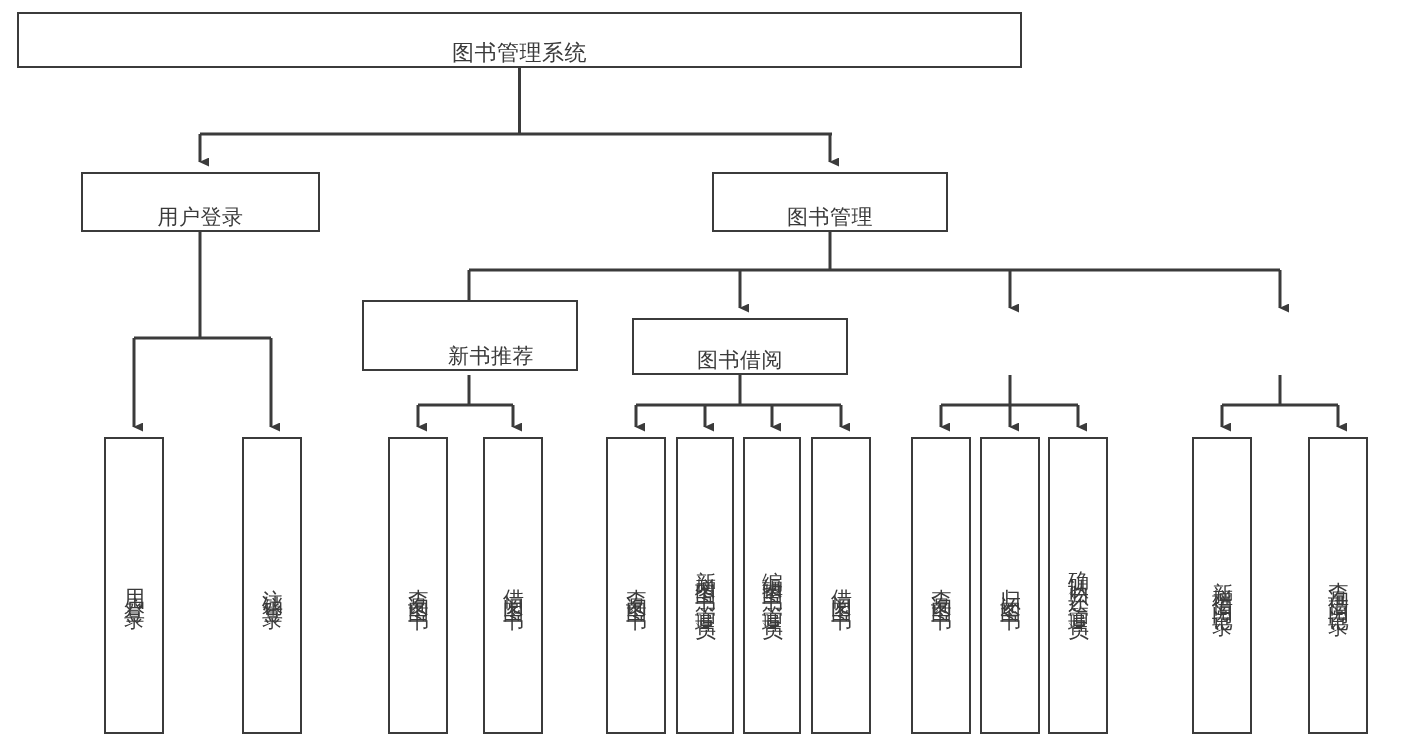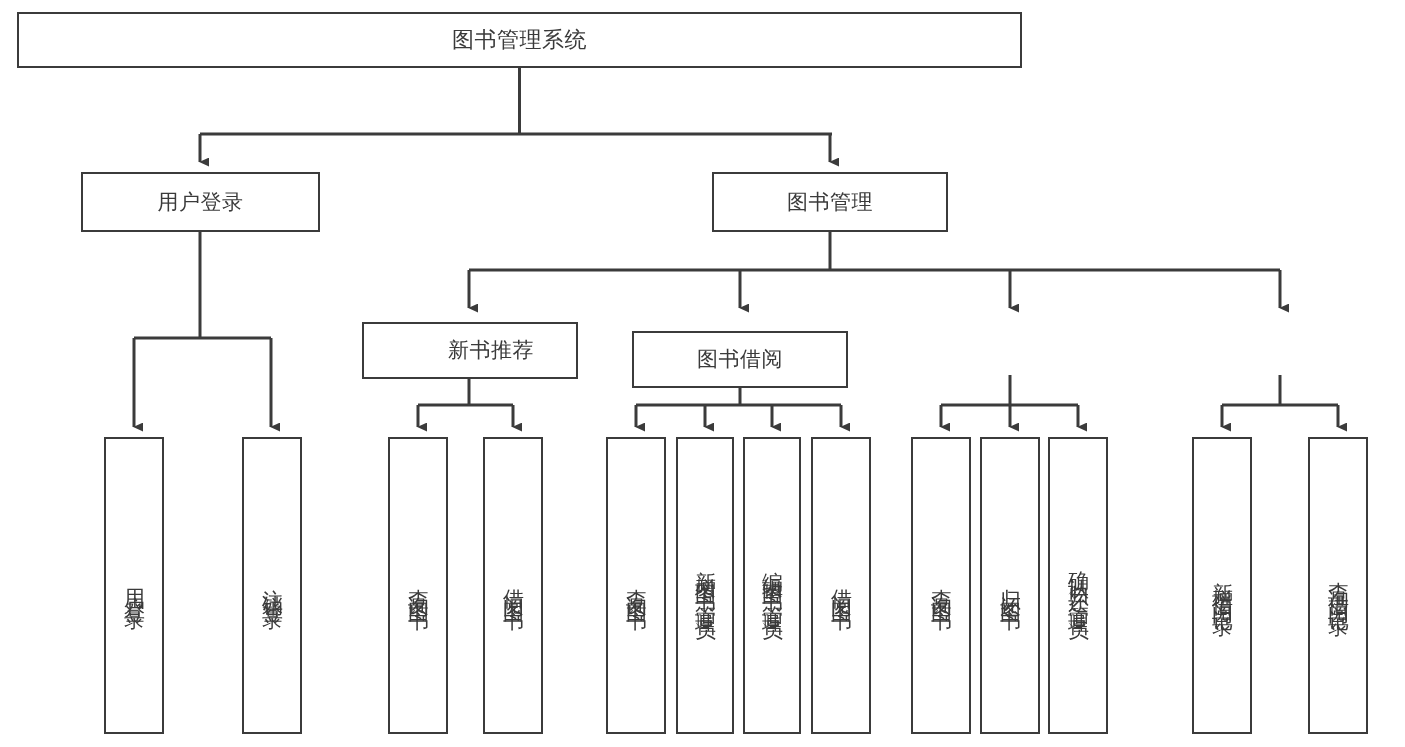--- a/index.html
+++ b/index.html
@@ -25,21 +25,21 @@
     width: 1405px;
     height: 747px;
     pointer-events: none;
   }
   .node {
     position: absolute;
     box-sizing: border-box;
     border: 2px solid #3b3b3b;
     background: #ffffff;
     display: flex;
-    align-items: center;
+    align-items: flex-end;
     justify-content: center;
     color: #3a3a3a;
   }
   .node-label {
     display: block;
     text-align: center;
     line-height: 1.18;
     color: #3a3a3a;
   }
   
@@ -137,24 +137,24 @@
     <span class="node-label">图书管理系统</span>
   </div>
 
   <div class="node horiz" style="left:81px; top:172px; width:239px; height:60px;">
     <span class="node-label">用户登录</span>
   </div>
   <div class="node horiz" style="left:712px; top:172px; width:236px; height:60px;font-family:Liberation Serif, serif;">
     <span class="node-label">图书管理</span>
   </div>
 
-  <div class="node horiz" style="left:362px; top:322px; width:216px; height:57px;padding-left:42px;">
+  <div class="node horiz" style="left:362px; top:300px; width:216px; height:71px;padding-left:42px;">
     <span class="node-label">新书推荐</span>
   </div>
-  <div class="node horiz" style="left:632px; top:318px; width:216px; height:57px;margin-top:13px;">
+  <div class="node horiz" style="left:632px; top:318px; width:216px; height:57px;">
     <span class="node-label">图书借阅</span>
   </div>
 
   <div class="node vert" style="left:104px; top:437px; width:60px; height:297px;">
     <span class="node-label">用户登录</span>
   </div>
   <div class="node vert" style="left:242px; top:437px; width:60px; height:297px;">
     <span class="node-label">注销登录</span>
   </div>
 

